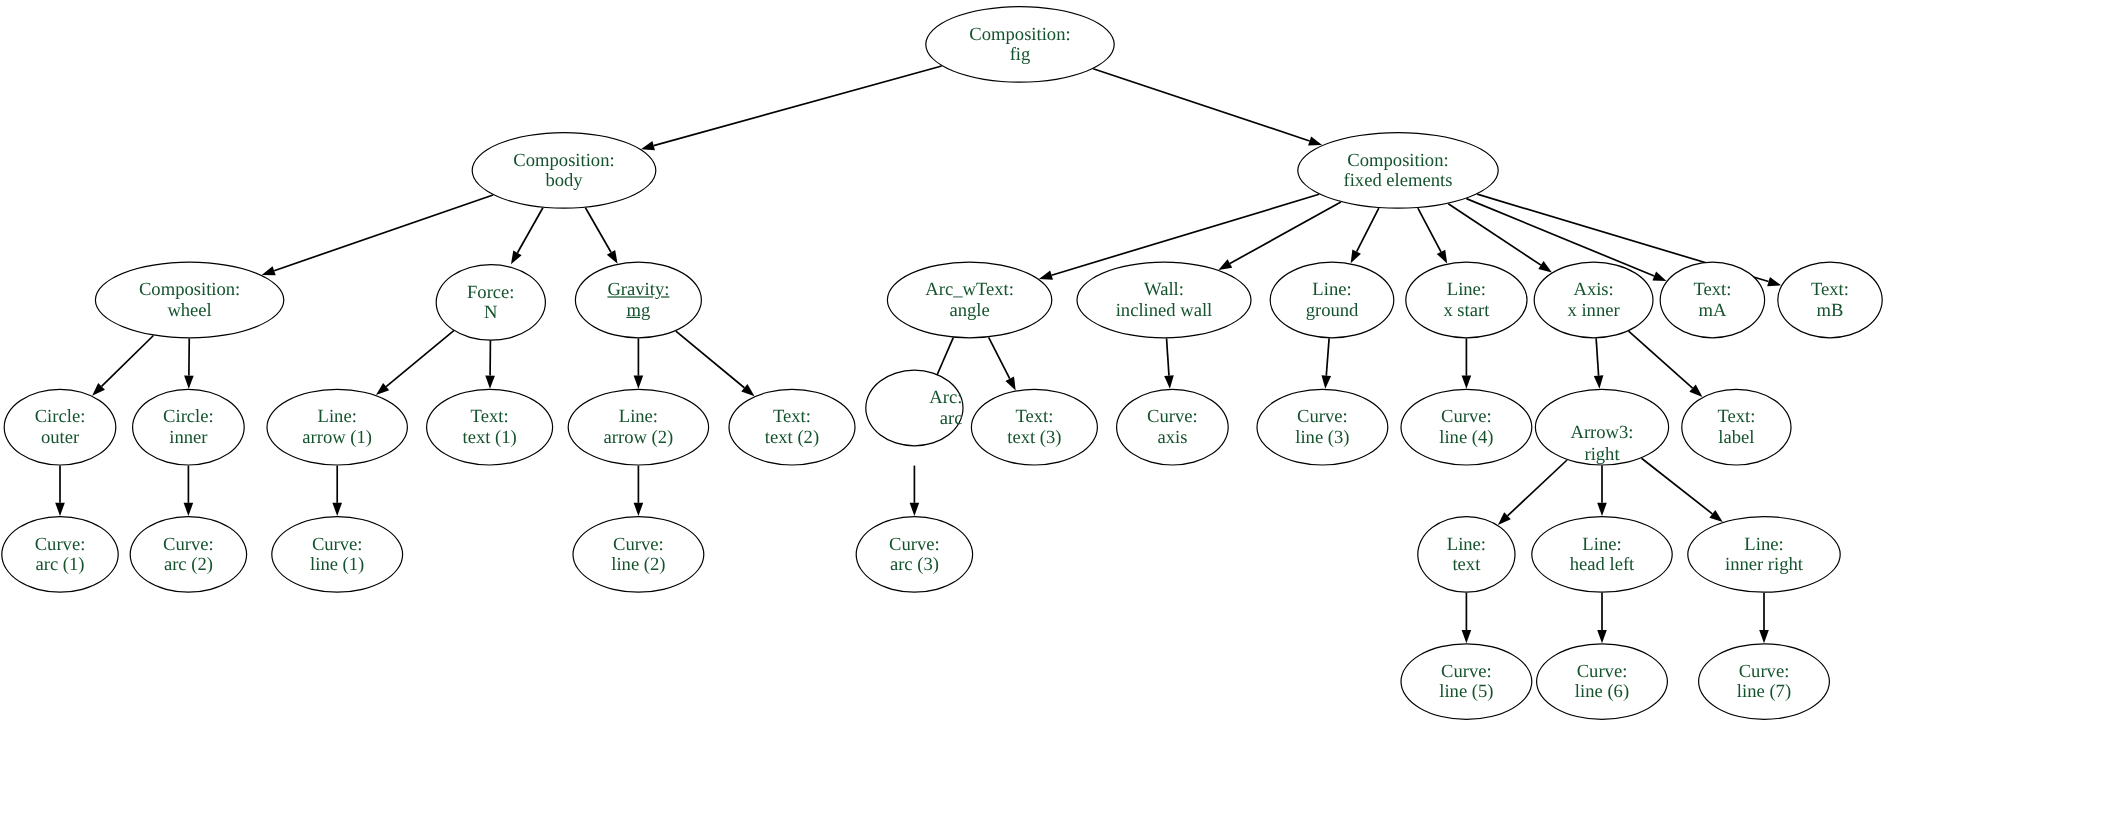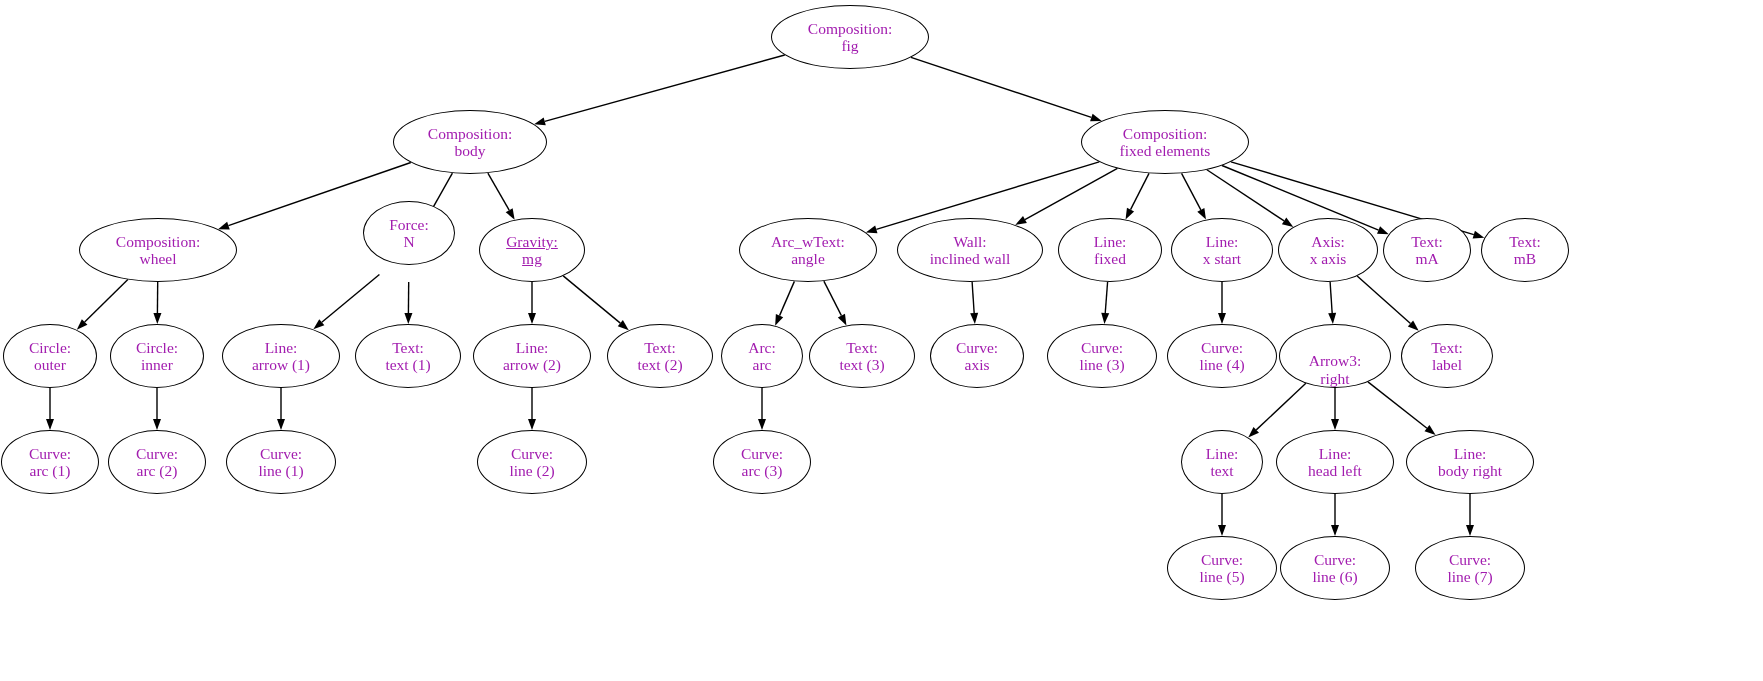--- a/index.html
+++ b/index.html
@@ -37,21 +37,21 @@
     position: absolute;
     box-sizing: border-box;
     border: 1.4px solid #000000;
     border-radius: 50%;
     background: #ffffff;
     display: flex;
     flex-direction: column;
     align-items: center;
     justify-content: center;
     text-align: center;
-    color: #a21caf;
+    color: #14532d;
     line-height: 1.12;
     font-size: 15.5px;
     white-space: nowrap;
   }
   .node .l1 { display:block; }
   .node .l2 { display:block; }
 </style>
 </head>
 <body>
 
@@ -212,47 +212,47 @@
         <span class="l2">body</span>
       </div>
       <div class="node" style="left: 1081px; top: 110px; width: 168px; height: 64px;">
         <span class="l1">Composition:</span>
         <span class="l2">fixed elements</span>
       </div>
       <div class="node" style="left: 79px; top: 218px; width: 158px; height: 64px;">
         <span class="l1">Composition:</span>
         <span class="l2">wheel</span>
       </div>
-      <div class="node" style="left: 363px; top: 201px; width: 92px; height: 64px; align-items: center;">
+      <div class="node" style="left: 363px; top: 220px; width: 92px; height: 64px; align-items: center;">
         <span class="l1">Force:</span>
         <span class="l2">N</span>
       </div>
       <div class="node" style="left: 479px; top: 218px; width: 106px; height: 64px; text-decoration: underline;">
         <span class="l1">Gravity:</span>
         <span class="l2">mg</span>
       </div>
       <div class="node" style="left: 897px; top: 218px; width: 146px; height: 64px;">
         <span class="l1">Wall:</span>
         <span class="l2">inclined wall</span>
       </div>
       <div class="node" style="left: 739px; top: 218px; width: 138px; height: 64px;">
         <span class="l1">Arc_wText:</span>
         <span class="l2">angle</span>
       </div>
       <div class="node" style="left: 1058px; top: 218px; width: 104px; height: 64px;">
         <span class="l1">Line:</span>
-        <span class="l2">fixed</span>
+        <span class="l2">ground</span>
       </div>
       <div class="node" style="left: 1171px; top: 218px; width: 102px; height: 64px;">
         <span class="l1">Line:</span>
         <span class="l2">x start</span>
       </div>
       <div class="node" style="left: 1278px; top: 218px; width: 100px; height: 64px;">
         <span class="l1">Axis:</span>
-        <span class="l2">x axis</span>
+        <span class="l2">x inner</span>
       </div>
       <div class="node" style="left: 1383px; top: 218px; width: 88px; height: 64px;">
         <span class="l1">Text:</span>
         <span class="l2">mA</span>
       </div>
       <div class="node" style="left: 1481px; top: 218px; width: 88px; height: 64px;">
         <span class="l1">Text:</span>
         <span class="l2">mB</span>
       </div>
       <div class="node" style="left: 3px; top: 324px; width: 94px; height: 64px;">
@@ -272,21 +272,21 @@
         <span class="l2">text (1)</span>
       </div>
       <div class="node" style="left: 473px; top: 324px; width: 118px; height: 64px;">
         <span class="l1">Line:</span>
         <span class="l2">arrow (2)</span>
       </div>
       <div class="node" style="left: 607px; top: 324px; width: 106px; height: 64px;">
         <span class="l1">Text:</span>
         <span class="l2">text (2)</span>
       </div>
-      <div class="node" style="left: 721px; top: 324px; width: 82px; height: 64px;">
+      <div class="node" style="left: 721px; top: 308px; width: 82px; height: 64px; align-items: flex-end;">
         <span class="l1">Arc:</span>
         <span class="l2">arc</span>
       </div>
       <div class="node" style="left: 809px; top: 324px; width: 106px; height: 64px;">
         <span class="l1">Text:</span>
         <span class="l2">text (3)</span>
       </div>
       <div class="node" style="left: 930px; top: 324px; width: 94px; height: 64px;">
         <span class="l1">Curve:</span>
         <span class="l2">axis</span>
@@ -330,21 +330,21 @@
       <div class="node" style="left: 1181px; top: 430px; width: 82px; height: 64px;">
         <span class="l1">Line:</span>
         <span class="l2">text</span>
       </div>
       <div class="node" style="left: 1276px; top: 430px; width: 118px; height: 64px;">
         <span class="l1">Line:</span>
         <span class="l2">head left</span>
       </div>
       <div class="node" style="left: 1406px; top: 430px; width: 128px; height: 64px;">
         <span class="l1">Line:</span>
-        <span class="l2">body right</span>
+        <span class="l2">inner right</span>
       </div>
       <div class="node" style="left: 1167px; top: 536px; width: 110px; height: 64px;">
         <span class="l1">Curve:</span>
         <span class="l2">line (5)</span>
       </div>
       <div class="node" style="left: 1280px; top: 536px; width: 110px; height: 64px;">
         <span class="l1">Curve:</span>
         <span class="l2">line (6)</span>
       </div>
       <div class="node" style="left: 1415px; top: 536px; width: 110px; height: 64px;">

